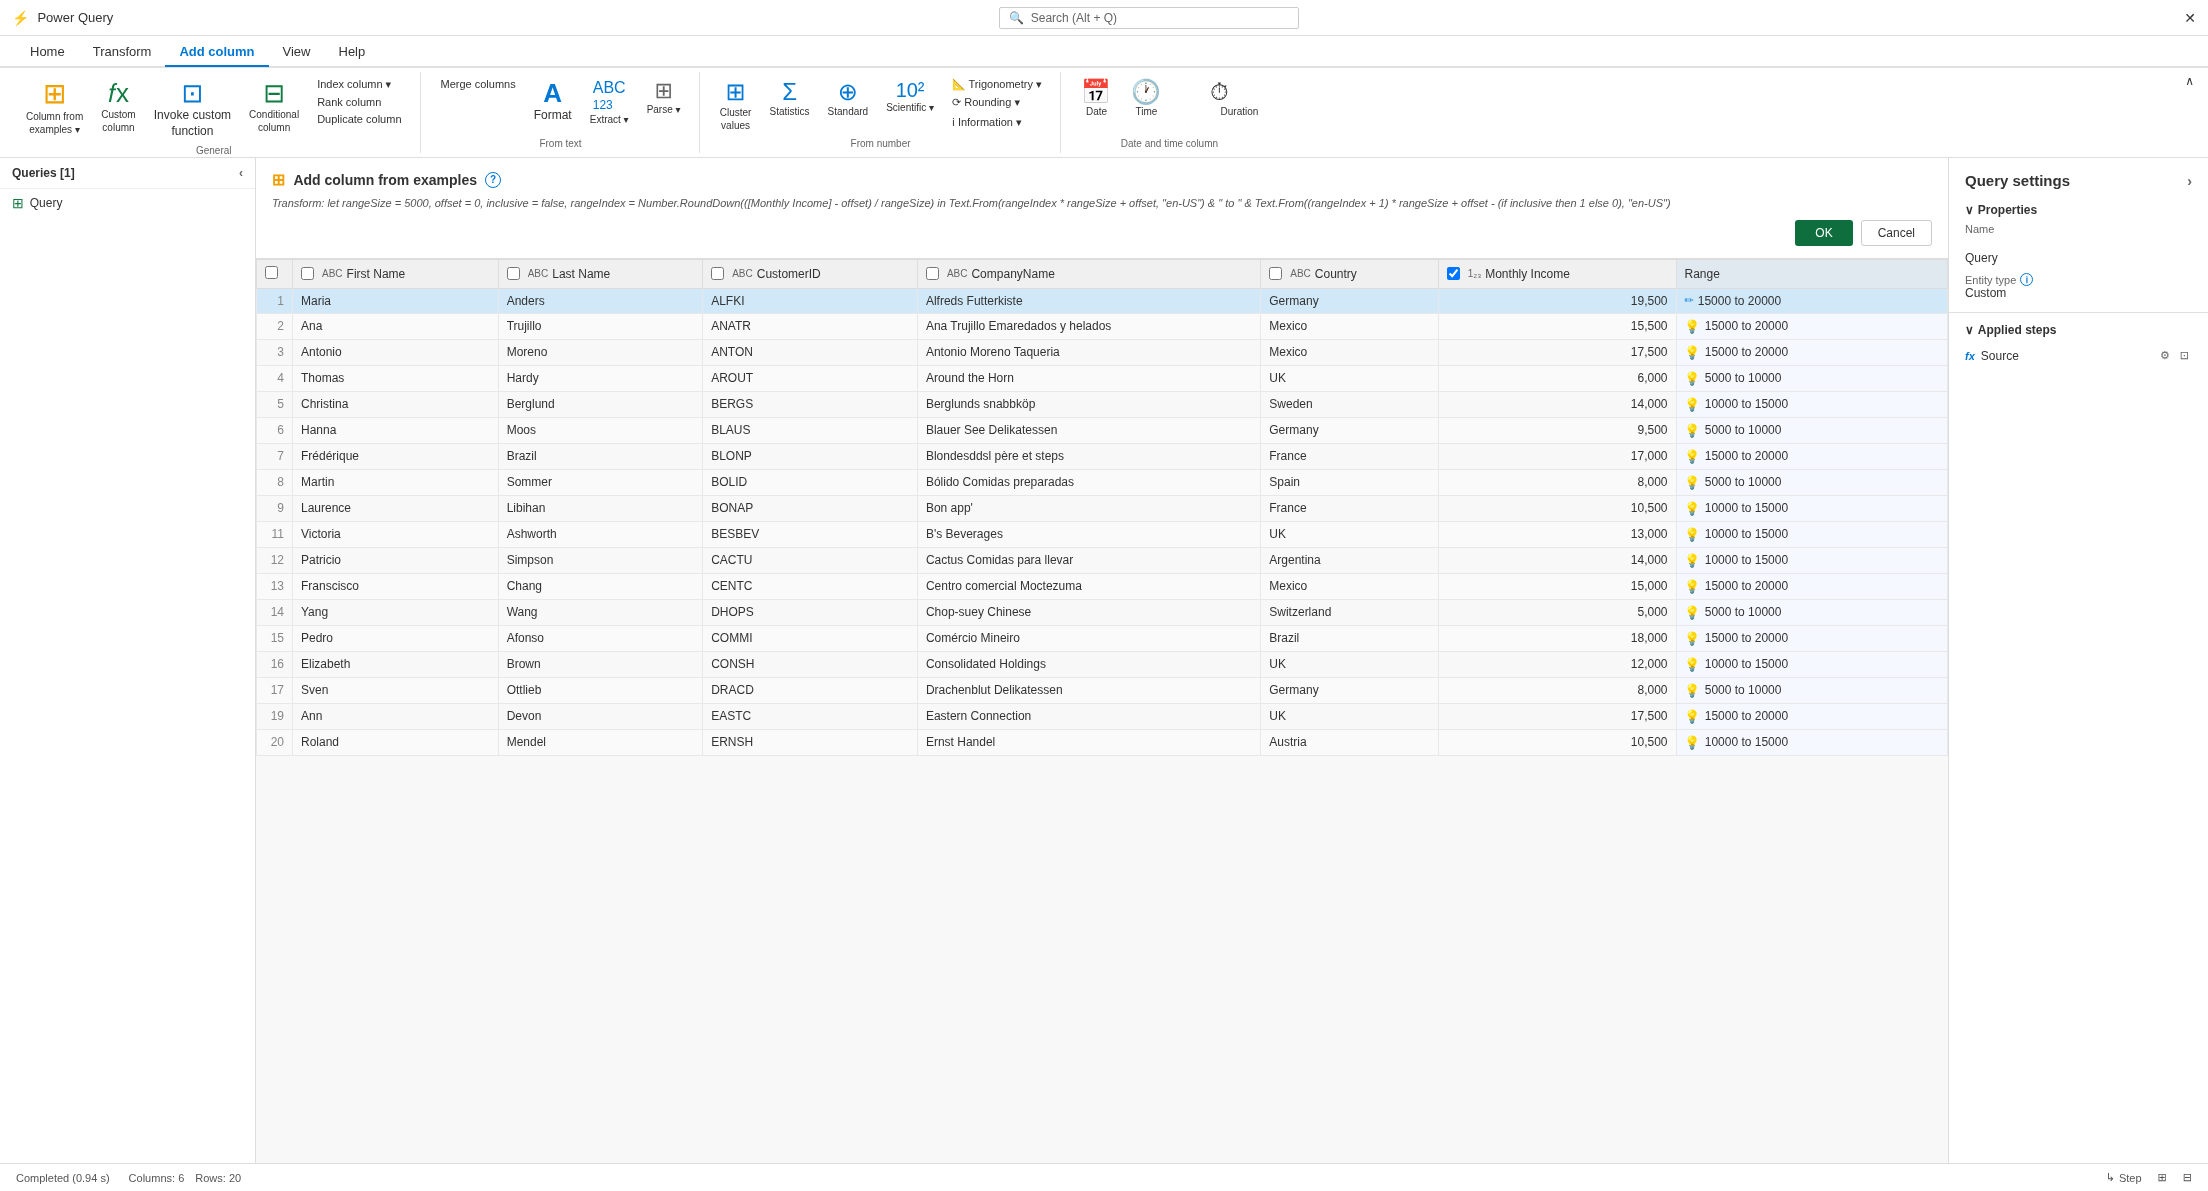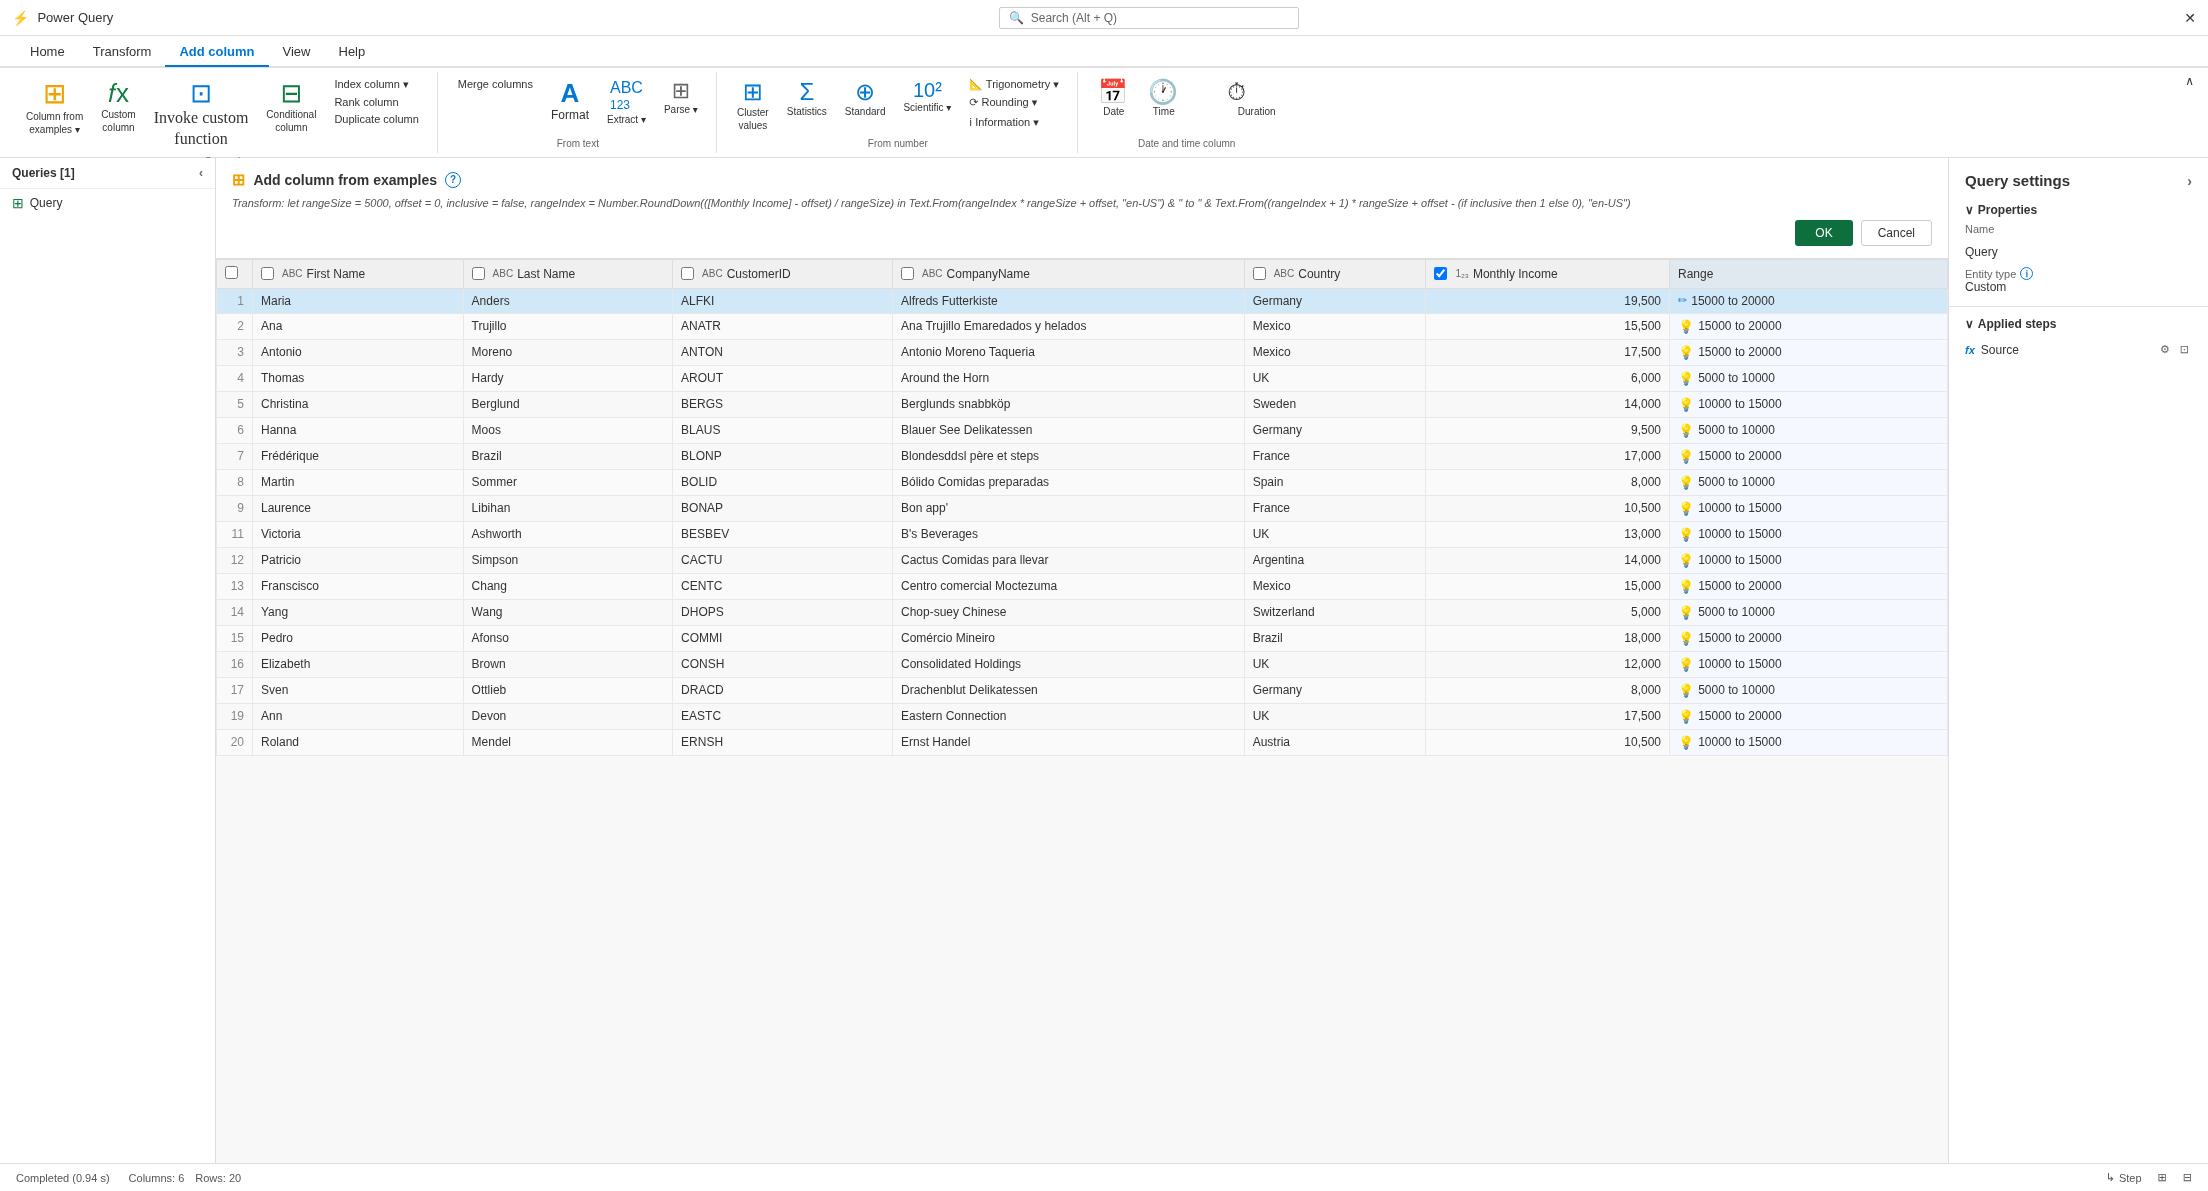--- a/index.html
+++ b/index.html
@@ -54,21 +54,21 @@
       padding: 2px 6px; cursor: pointer; border-radius: 3px;
       font-size: 11px; color: #333; white-space: nowrap;
     }
     .ribbon-col { display: flex; flex-direction: column; gap: 1px; }
 
     
     .main-area { display: flex; height: calc(1191px - 36px - 32px - 90px - 28px); }
 
     
     .queries-panel {
-      width: 216px; background: #fff; border-right: 1px solid #ddd;
+      width: 256px; background: #fff; border-right: 1px solid #ddd;
       display: flex; flex-direction: column;
     }
     .queries-panel-header {
       display: flex; align-items: center; justify-content: space-between;
       padding: 8px 12px; font-size: 12px; font-weight: 600; border-bottom: 1px solid #eee;
     }
     .queries-panel-item {
       display: flex; align-items: center; gap: 6px;
       padding: 6px 12px; cursor: pointer; font-size: 12px;
     }
@@ -125,21 +125,21 @@
     }
     .qs-header {
       display: flex; align-items: center; justify-content: space-between;
       padding: 14px 16px 8px; font-size: 15px; font-weight: 600;
     }
     .qs-section { padding: 0 16px 8px; }
     .qs-section-title {
       font-size: 12px; font-weight: 600; color: #333;
       padding: 6px 0; display: flex; align-items: center; gap: 4px;
     }
-    .qs-label { font-size: 11px; color: #666; margin-bottom: 10px; }
+    .qs-label { font-size: 11px; color: #666; margin-bottom: 16px; }
     .qs-value { font-size: 12px; color: #333; font-weight: 500; }
     .qs-entity-type { display: flex; align-items: center; gap: 4px; font-size: 11px; color: #666; }
     .qs-steps-section { padding: 0 16px; }
     .qs-step {
       display: flex; align-items: center; justify-content: space-between;
       padding: 5px 0; font-size: 12px;
     }
     .qs-step-name { display: flex; align-items: center; gap: 6px; }
     .fx-icon { color: #0078d4; font-size: 11px; font-style: italic; font-weight: bold; }
     .qs-step-actions { display: flex; gap: 4px; }
@@ -198,21 +198,21 @@
       <div class="ribbon-btn">
         <div class="icon" style="font-size:28px;color:#f0a000;">⊞</div>
         <div style="font-size:10px;text-align:center;line-height:1.3;">Column from<br>examples ▾</div>
       </div>
       <div class="ribbon-btn">
         <div class="icon" style="font-size:26px;color:#107c41;">𝑓x</div>
         <div style="font-size:10px;text-align:center;line-height:1.3;">Custom<br>column</div>
       </div>
       <div class="ribbon-btn">
         <div class="icon" style="font-size:26px;color:#0078d4;">⊡</div>
-        <div style="font-size:16px;text-align:center;line-height:1.3;font-family:Liberation Serif, serif;">Invoke custom<br>function</div>
+        <div style="font-size:12px;text-align:center;line-height:1.3;">Invoke custom<br>function</div>
       </div>
       <div class="ribbon-btn">
         <div class="icon" style="font-size:26px;color:#107c41;">⊟</div>
         <div style="font-size:10px;text-align:center;line-height:1.3;">Conditional<br>column</div>
       </div>
       <div class="ribbon-col">
         <div class="ribbon-btn-small">Index column ▾</div>
         <div class="ribbon-btn-small">Rank column</div>
         <div class="ribbon-btn-small">Duplicate column</div>
       </div>

